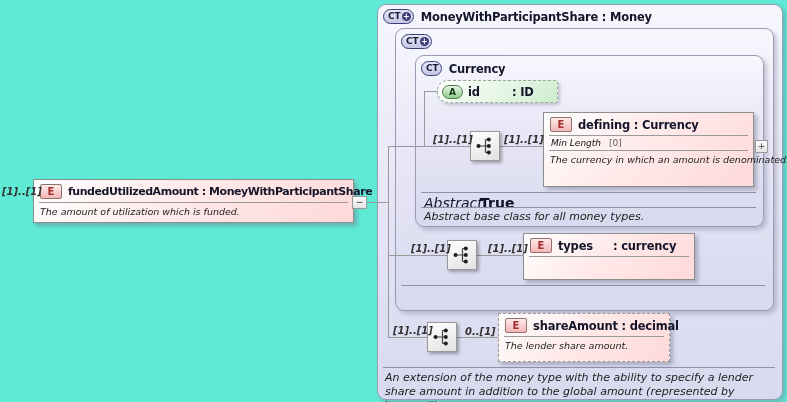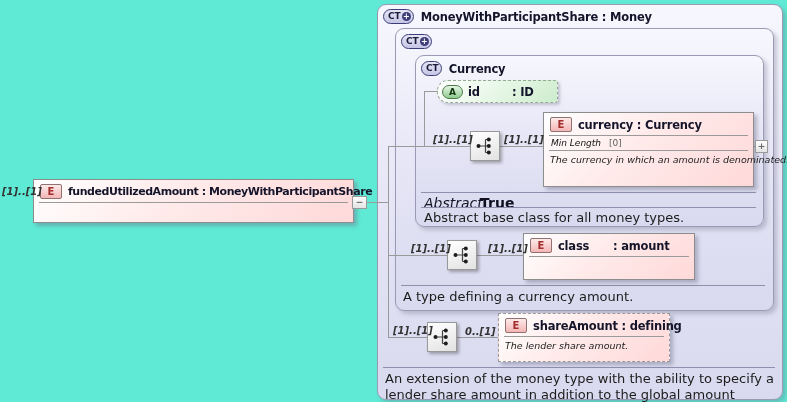--- a/index.html
+++ b/index.html
@@ -102,21 +102,21 @@
 
   
   .sep{position:absolute;height:1px;background:#8f8fae;z-index:2;}
   .sep-mb1{left:421px;top:192px;width:335px;}
   .sep-mb2{left:421px;top:207px;width:335px;}
   .sep-money{left:401px;top:285px;width:364px;}
   .sep-outer{left:383px;top:367px;width:392px;}
   .abstract-row{position:absolute;left:424px;top:195px;display:flex;font-size:14px;z-index:2;}
   .abstract-label{font-style:italic;width:56px;}
   .abstract-value{font-weight:bold;color:#101020;}
-  .ctr-annot{position:absolute;font-size:13px;color:#1c1c1c;z-index:2;line-height:1.25;}
+  .ctr-annot{position:absolute;font-size:11px;font-style:italic;color:#1c1c1c;z-index:2;line-height:1.25;}
   .annot-mb{left:424px;top:210px;width:330px;}
   .annot-money{left:403px;top:289px;width:360px;}
   .annot-outer{left:385px;top:371px;width:390px;}
 </style>
 </head>
 <body>
 
 <div class="canvas">
 
   <div class="container outer"></div>
@@ -145,21 +145,20 @@
 
   <div class="sep sep-mb1"></div>
   <div class="abstract-row">
     <span class="abstract-label">Abstract</span>
     <span class="abstract-value">True</span>
   </div>
   <div class="sep sep-mb2"></div>
   <div class="ctr-annot annot-mb">Abstract base class for all money types.</div>
 
   <div class="sep sep-money"></div>
-  <div class="ctr-annot annot-money">A type defining a currency amount.</div>
 
   <div class="sep sep-outer"></div>
   <div class="ctr-annot annot-outer">An extension of the money type with the ability to specify a lender share amount in addition to the global amount (represented by 'amount').</div>
 
   <div class="hline l-root"></div>
   <div class="vline l-trunk"></div>
   <div class="hline l-b1"></div>
   <div class="hline l-b1r"></div>
   <div class="hline l-b1x"></div>
   <div class="vline l-it"></div>
@@ -169,20 +168,21 @@
   <div class="hline l-b3"></div>
   <div class="hline l-b3r"></div>
 
   <div class="card-lbl lbl-root">[1]..[1]</div>
   <div class="ecard root-card">
     <div class="card-header">
       <span class="e-icon">E</span>
       <span class="title">fundedUtilizedAmount : MoneyWithParticipantShare</span>
     </div>
     <div class="card-sep"></div>
+    <div class="card-annot">The amount of utilization which is funded.</div>
   </div>
   <div class="handle collapse-box">−</div>
 
   <div class="id-box">
     <span class="a-icon">A</span>
     <span class="title"><span class="name-id">id</span><span>: ID</span></span>
   </div>
 
   <div class="comp comp1">
     <svg width="22" height="22" viewBox="0 0 22 22">
@@ -227,44 +227,44 @@
   <div class="card-lbl c1l">[1]..[1]</div>
   <div class="card-lbl c1r">[1]..[1]</div>
   <div class="card-lbl c2l">[1]..[1]</div>
   <div class="card-lbl c2r">[1]..[1]</div>
   <div class="card-lbl c3l">[1]..[1]</div>
   <div class="card-lbl c3r">0..[1]</div>
 
   <div class="ecard currency-card">
     <div class="card-header">
       <span class="e-icon">E</span>
-      <span class="title">currency : Currency</span>
+      <span class="title">defining : Currency</span>
     </div>
     <div class="card-sep"></div>
     <div class="facets">
       <div class="facet-row">
         <span class="facet-label">Min Length</span>
         <span class="facet-value">[0]</span>
       </div>
     </div>
     <div class="card-sep"></div>
     <div class="card-annot">The currency in which an amount is denominated.</div>
   </div>
   <div class="handle expand-box">+</div>
 
   <div class="ecard amount-card">
     <div class="card-header">
       <span class="e-icon">E</span>
-      <span class="title"><span class="name-amount">class</span><span>: amount</span></span>
+      <span class="title"><span class="name-amount">types</span><span>: currency</span></span>
     </div>
     <div class="card-sep"></div>
   </div>
 
   <div class="ecard share-card dashed">
     <div class="card-header">
       <span class="e-icon">E</span>
-      <span class="title">shareAmount : defining</span>
+      <span class="title">shareAmount : decimal</span>
     </div>
     <div class="card-sep"></div>
     <div class="card-annot">The lender share amount.</div>
   </div>
 
 </div>
 
 </body></html>

